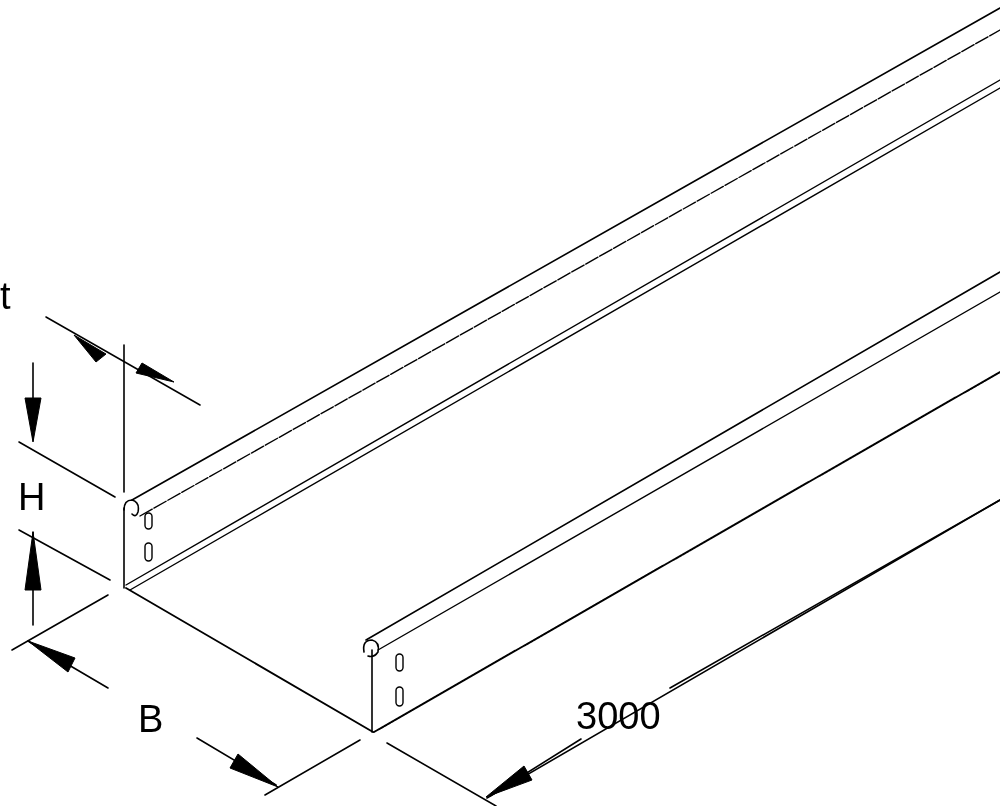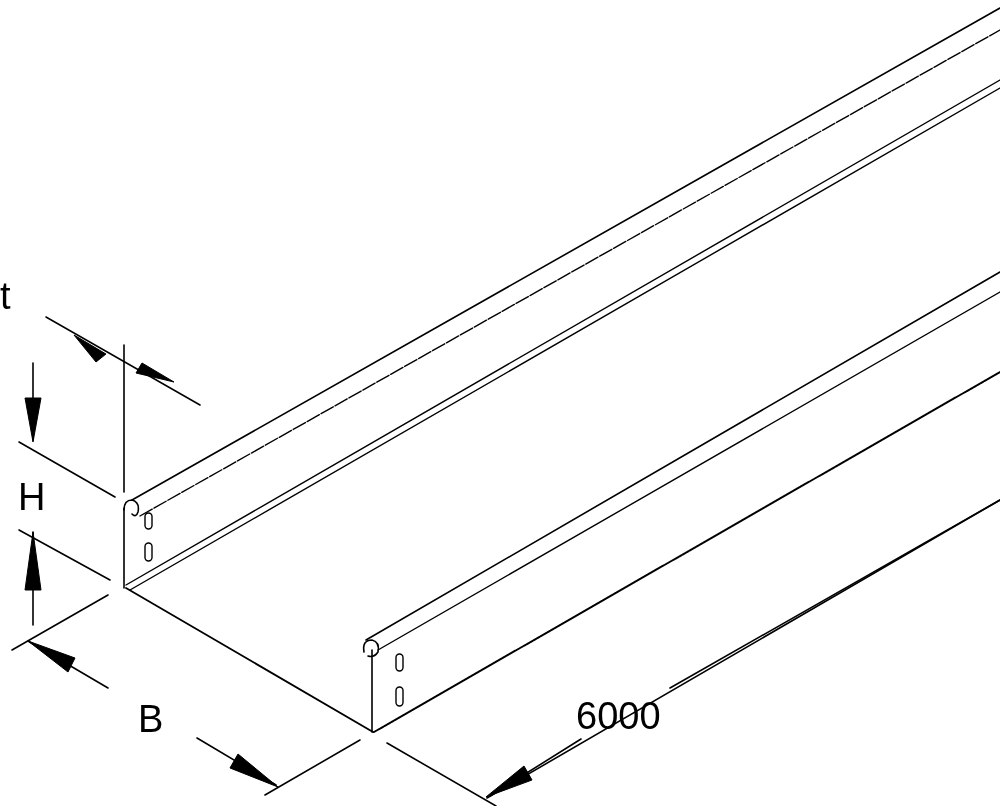--- a/index.html
+++ b/index.html
@@ -69,13 +69,13 @@
     <line x1="387" y1="743" x2="496" y2="806" stroke-width="1.6"></line>
     <line x1="490" y1="796" x2="581" y2="739" stroke-width="1.6"></line>
     <polygon class="arrow" points="486,797 524,766 532,780"></polygon>
     <line x1="670" y1="688" x2="1000" y2="500" stroke-width="1.6"></line>
   </g>
 </svg>
 
 <div class="lbl" style="left:0px; top:277px;">t</div>
 <div class="lbl" style="left:18px; top:478px;">H</div>
 <div class="lbl" style="left:138px; top:700px;">B</div>
-<div class="lbl" style="left:576px; top:697px;">6000</div>
+<div class="lbl" style="left:576px; top:697px;">3000</div>
 
 </body></html>

